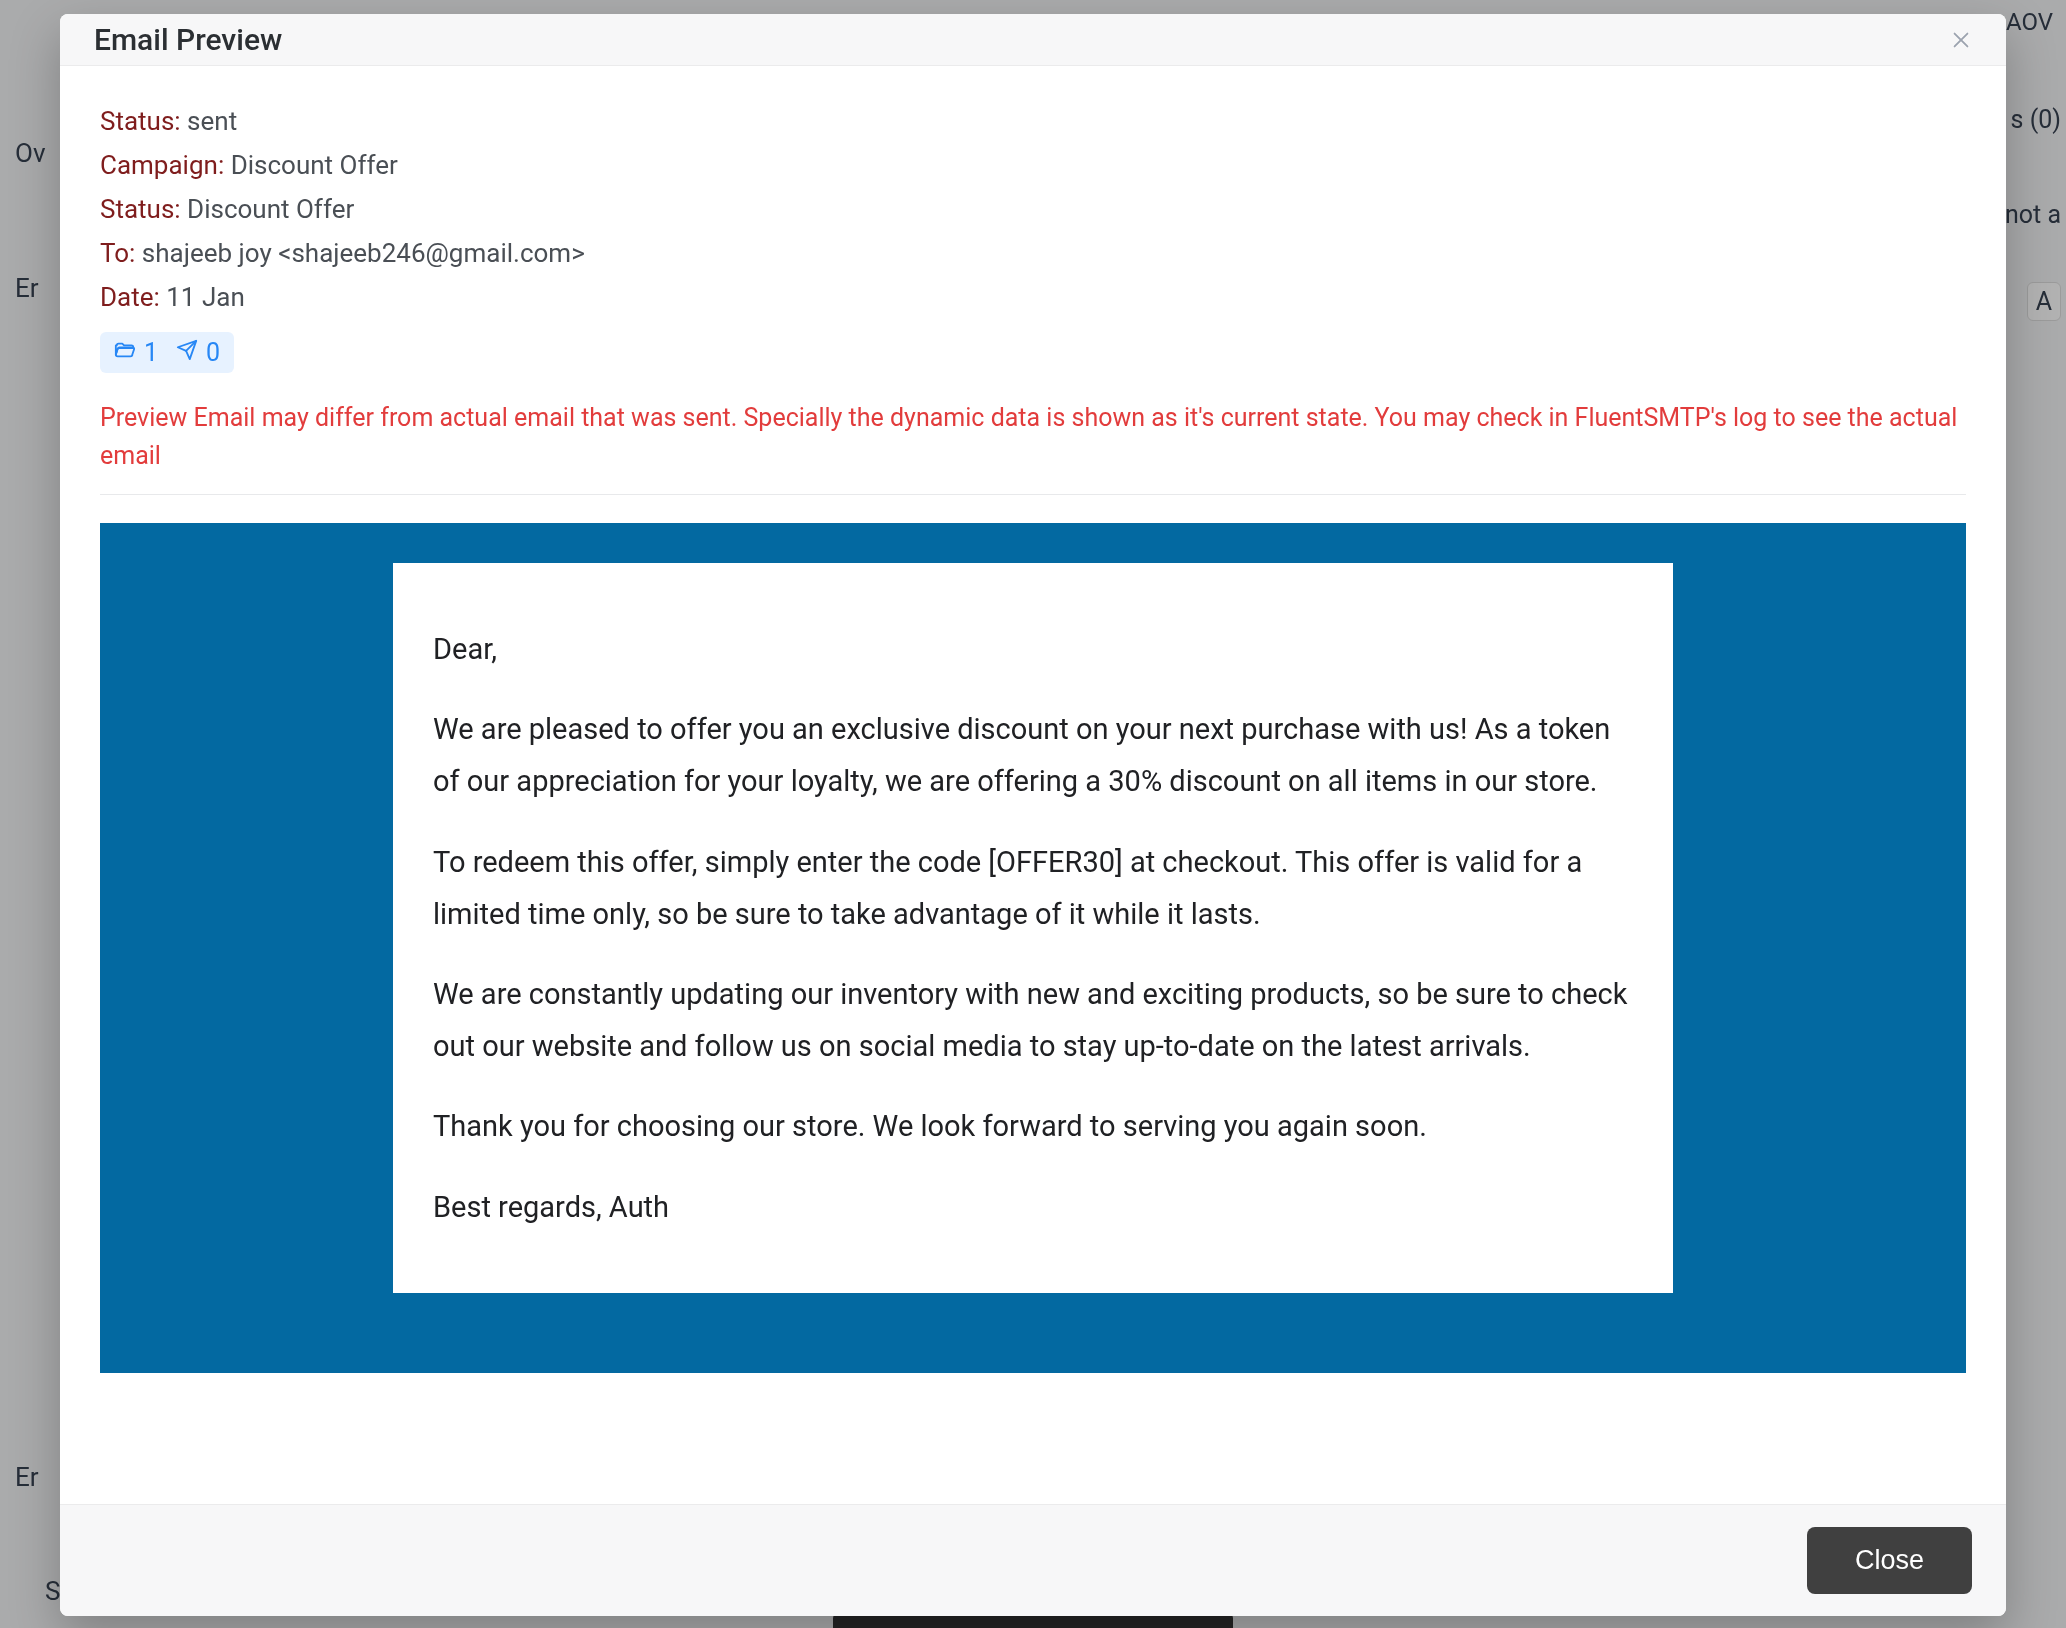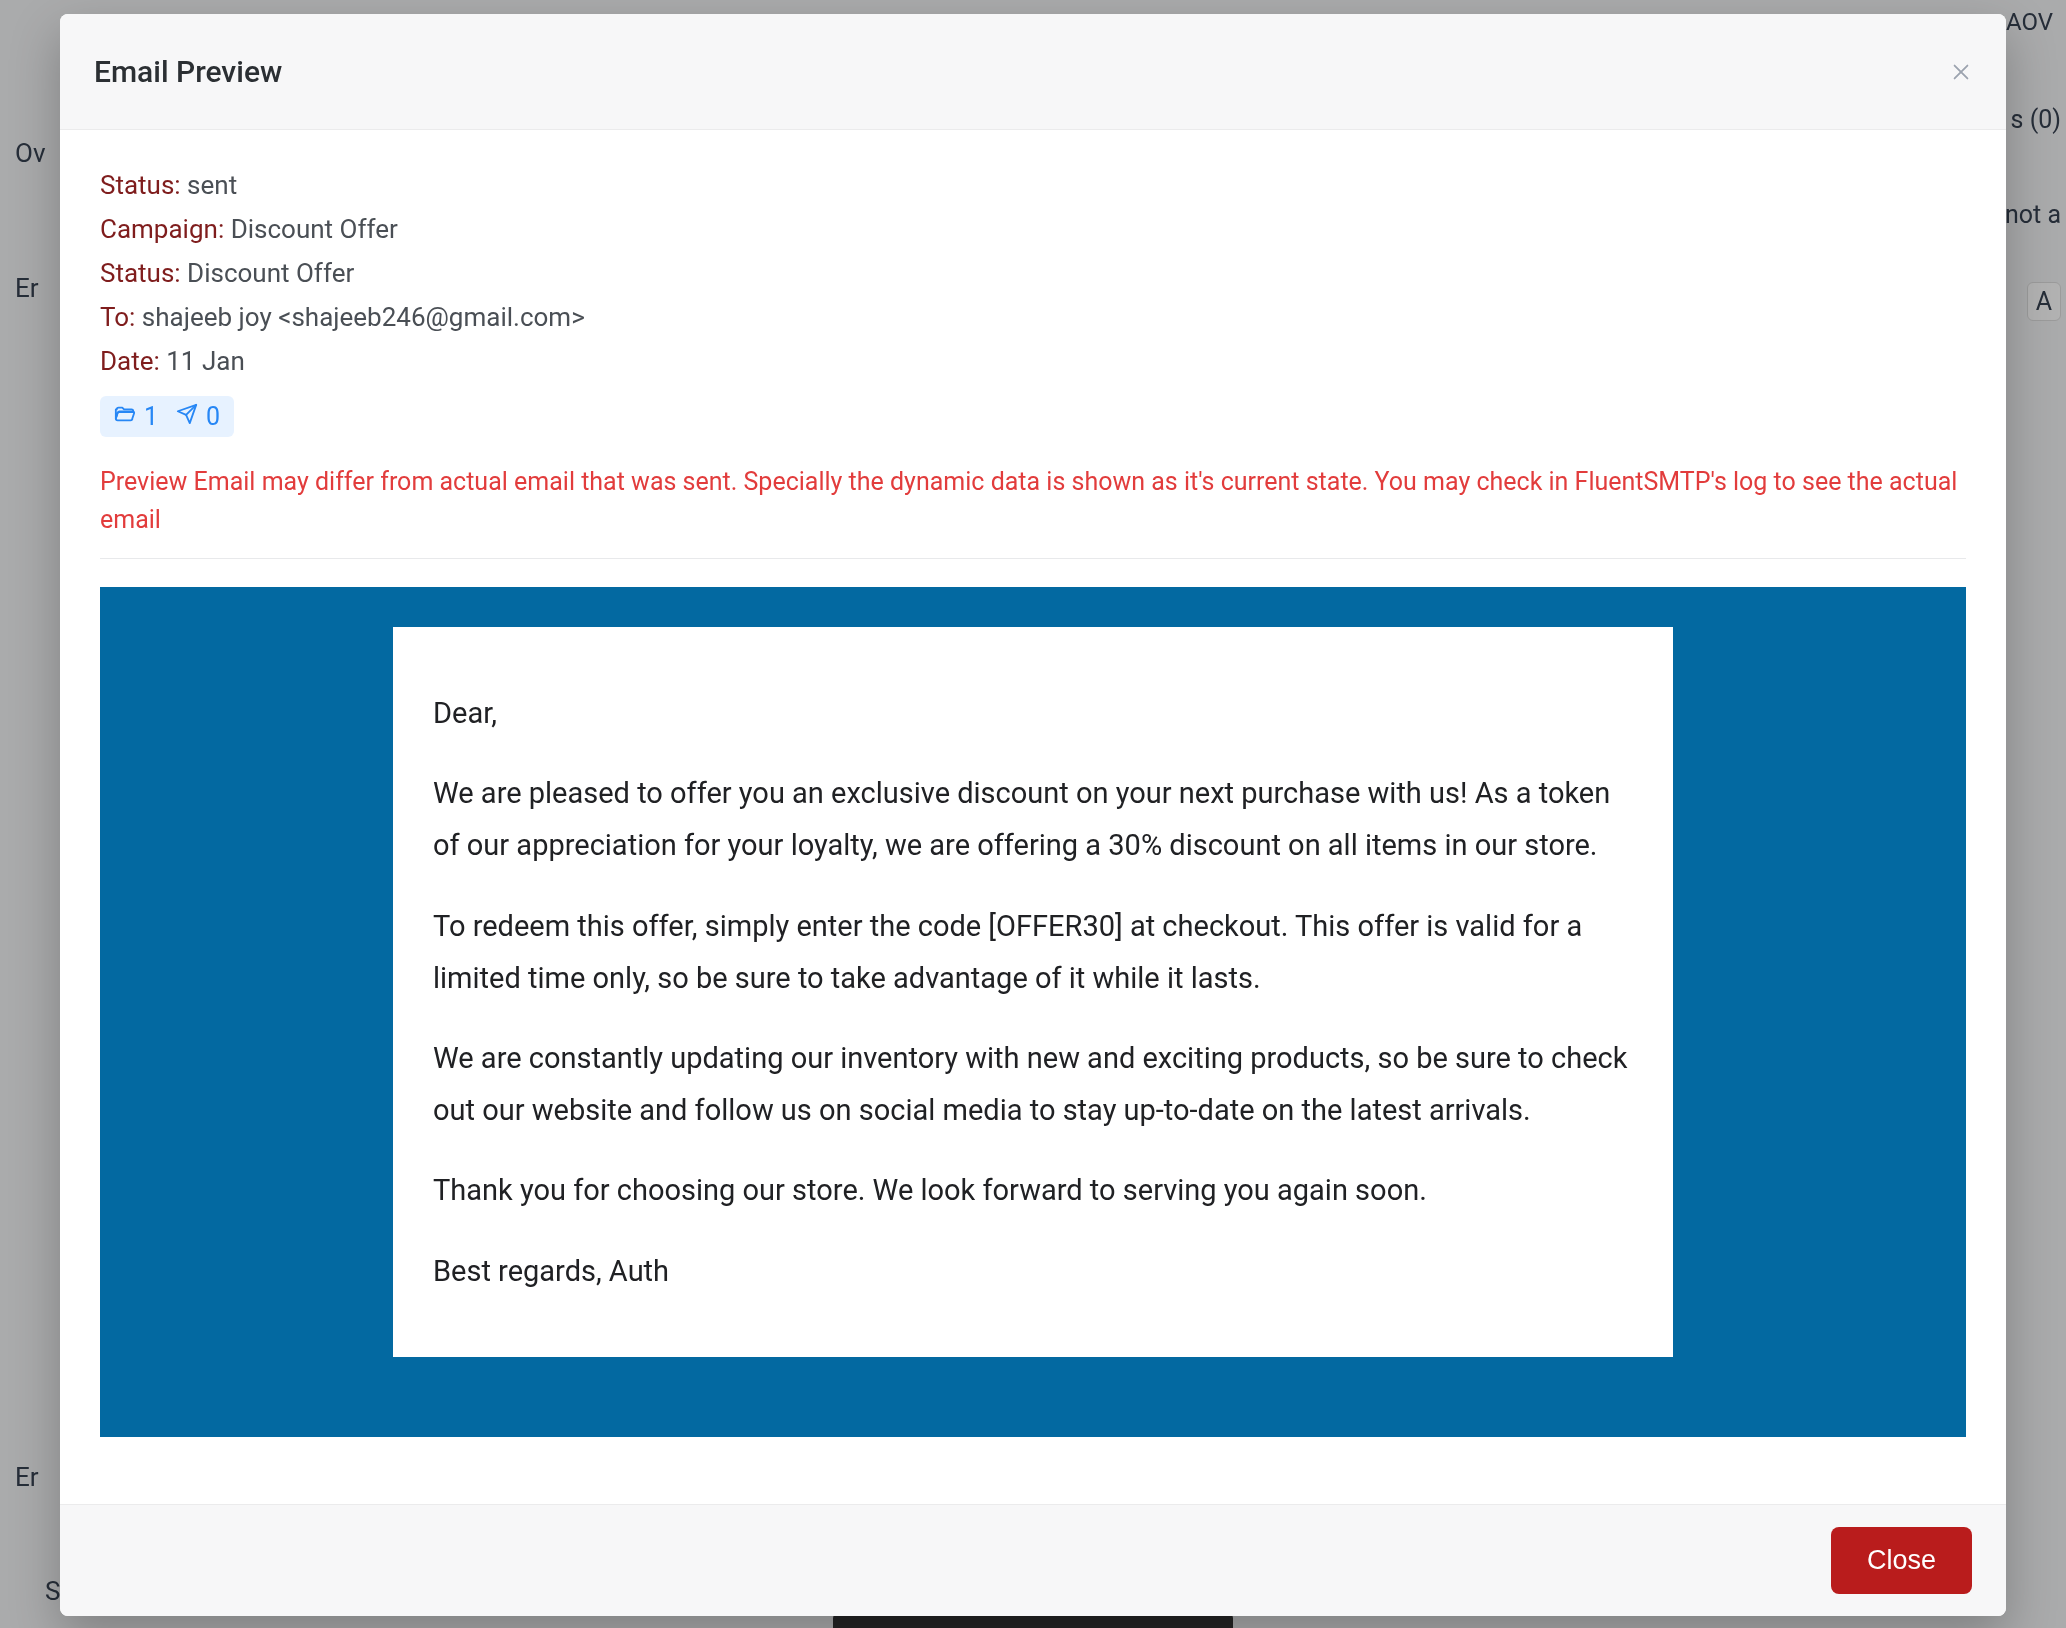--- a/index.html
+++ b/index.html
@@ -48,21 +48,21 @@
       background: #fff;
       border-radius: 8px;
       box-shadow: 0 20px 50px rgba(0,0,0,0.25);
       display: flex;
       flex-direction: column;
       overflow: hidden;
     }
     .modal-header {
       background: #f7f7f8;
       border-bottom: 1px solid #ebebec;
-      padding: 40px 34px;
+      padding: 8px 34px;
       display: flex;
       align-items: center;
       justify-content: space-between;
     }
     .modal-title {
       font-size: 30px;
       font-weight: 500;
       color: #2b2f33;
     }
     .close-x {
@@ -132,27 +132,27 @@
     .preview-inner p:last-child { margin-bottom: 0; }
 
     .modal-footer {
       background: #f7f7f8;
       border-top: 1px solid #ebebec;
       padding: 22px 34px;
       display: flex;
       justify-content: flex-end;
     }
     .close-btn {
-      background: #b91c1c;
+      background: #404040;
       color: #fff;
       border: none;
       border-radius: 8px;
       font-size: 27px;
       font-weight: 500;
-      padding: 18px 36px;
+      padding: 18px 48px;
       cursor: pointer;
       margin-left: 32px;
     }
     
     .bg-toast {
       position: absolute;
       bottom: 0;
       left: 50%;
       transform: translateX(-50%);
       width: 400px;

